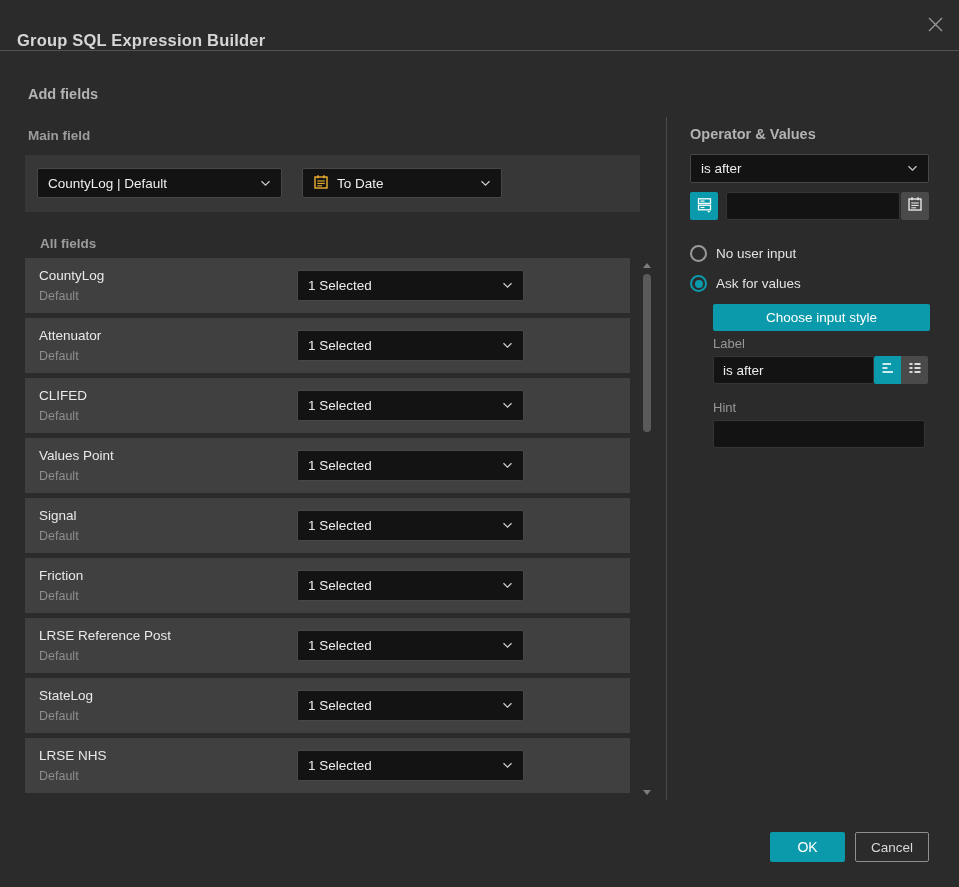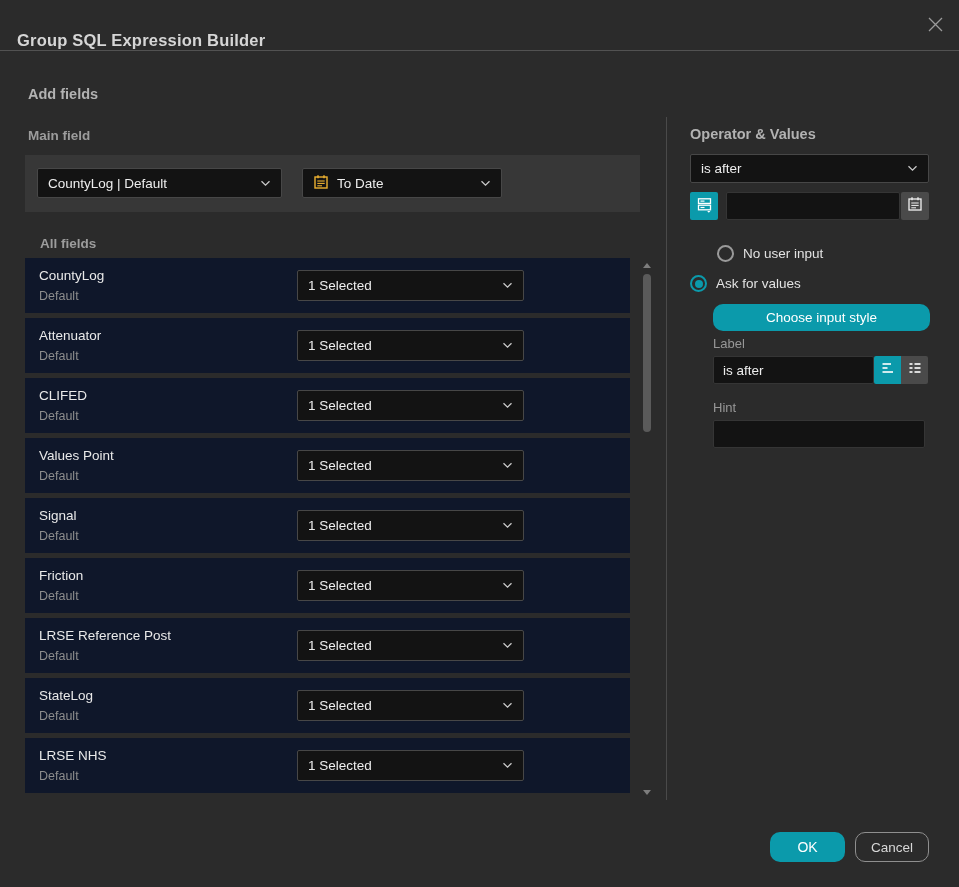--- a/index.html
+++ b/index.html
@@ -24,42 +24,42 @@
   }
   .select .lbl{white-space:nowrap;overflow:hidden;}
   .select .left-ico{display:flex;align-items:center;gap:8px;}
   .chev{display:flex;align-items:center;margin-left:8px;}
   .txt-input{
     background:#131313;border:1px solid #353535;border-radius:2px;color:#ededed;
     font-size:13.5px;padding:0 9px;font-family:"Liberation Sans",sans-serif;outline:none;
   }
   
   .rows{left:25px;top:258px;width:605px;}
-  .field-row{position:relative;height:55px;margin-bottom:5px;background:#0f172a;}
+  .field-row{position:relative;height:55px;margin-bottom:5px;background:#404040;}
   .fr-name{position:absolute;left:14px;top:10px;font-size:13.5px;color:#e9e9e9;}
   .fr-sub{position:absolute;left:14px;top:31px;font-size:12.5px;color:#8d8d8d;}
   .fr-select{position:absolute;left:272px;top:12px;width:205px;height:29px;}
   
   .sb-thumb{left:643px;top:274px;width:8px;height:158px;background:#5a5a5a;border-radius:4px;cursor:pointer;}
   .sb-arrow{width:0;height:0;border-left:4px solid transparent;border-right:4px solid transparent;cursor:pointer;}
   .sb-up{left:643px;top:263px;border-bottom:5px solid #7d7d7d;}
   .sb-down{left:643px;top:790px;border-top:5px solid #7d7d7d;}
   
   .vdiv{left:666px;top:117px;width:1px;height:683px;background:#4a4a4a;}
   
   .icon-btn{display:flex;align-items:center;justify-content:center;border-radius:2px;cursor:pointer;}
   .teal{background:var(--accent);}
   .gray{background:#4a4a4a;}
   .radio-row{display:flex;align-items:center;gap:9px;cursor:pointer;}
   .radio{width:13px;height:13px;border-radius:50%;border:2px solid #9a9a9a;background:transparent;flex:0 0 auto;}
   .radio.sel{border-color:var(--accent);position:relative;}
   .radio.sel::after{content:"";position:absolute;left:2.5px;top:2.5px;width:8px;height:8px;border-radius:50%;background:var(--accent);}
   .radio-lbl{font-size:13.5px;color:#e2e2e2;}
   .caption{font-size:13px;color:#979797;}
-  .btn{border:none;border-radius:10px;font-family:"Liberation Sans",sans-serif;cursor:pointer;}
+  .btn{border:none;border-radius:2px;font-family:"Liberation Sans",sans-serif;cursor:pointer;}
   .btn-primary{background:var(--accent);color:#ffffff;}
   .btn-ghost{background:transparent;border:1px solid #8f8f8f;color:#d8d8d8;}
 </style>
 </head>
 <body>
 
 <div class="dialog" style="--accent:#0b9aab;">
 
   <div class="abs hdr">
     <div class="abs hdr-title">Group SQL Expression Builder</div>
@@ -265,21 +265,21 @@
         <rect x="2" y="3" width="12" height="11" fill="none" stroke="#f2f2f2" stroke-width="1.3"></rect>
         <line x1="5" y1="1.2" x2="5" y2="4.2" stroke="#f2f2f2" stroke-width="1.3"></line>
         <line x1="11" y1="1.2" x2="11" y2="4.2" stroke="#f2f2f2" stroke-width="1.3"></line>
         <line x1="4.3" y1="7" x2="11.7" y2="7" stroke="#f2f2f2" stroke-width="1"></line>
         <line x1="4.3" y1="9.4" x2="11.7" y2="9.4" stroke="#f2f2f2" stroke-width="1"></line>
         <line x1="4.3" y1="11.8" x2="9" y2="11.8" stroke="#f2f2f2" stroke-width="1"></line>
       </svg>
     </span>
   </div>
 
-  <div class="abs radio-row" style="left:717px;top:245px;">
+  <div class="abs radio-row" style="left:690px;top:245px;">
     <span class="radio"></span>
     <span class="radio-lbl">No user input</span>
   </div>
   <div class="abs radio-row" style="left:690px;top:275px;">
     <span class="radio sel"></span>
     <span class="radio-lbl">Ask for values</span>
   </div>
 
   <button class="abs btn btn-primary" style="left:713px;top:304px;width:217px;height:27px;font-size:13.5px;">Choose input style</button>
 

